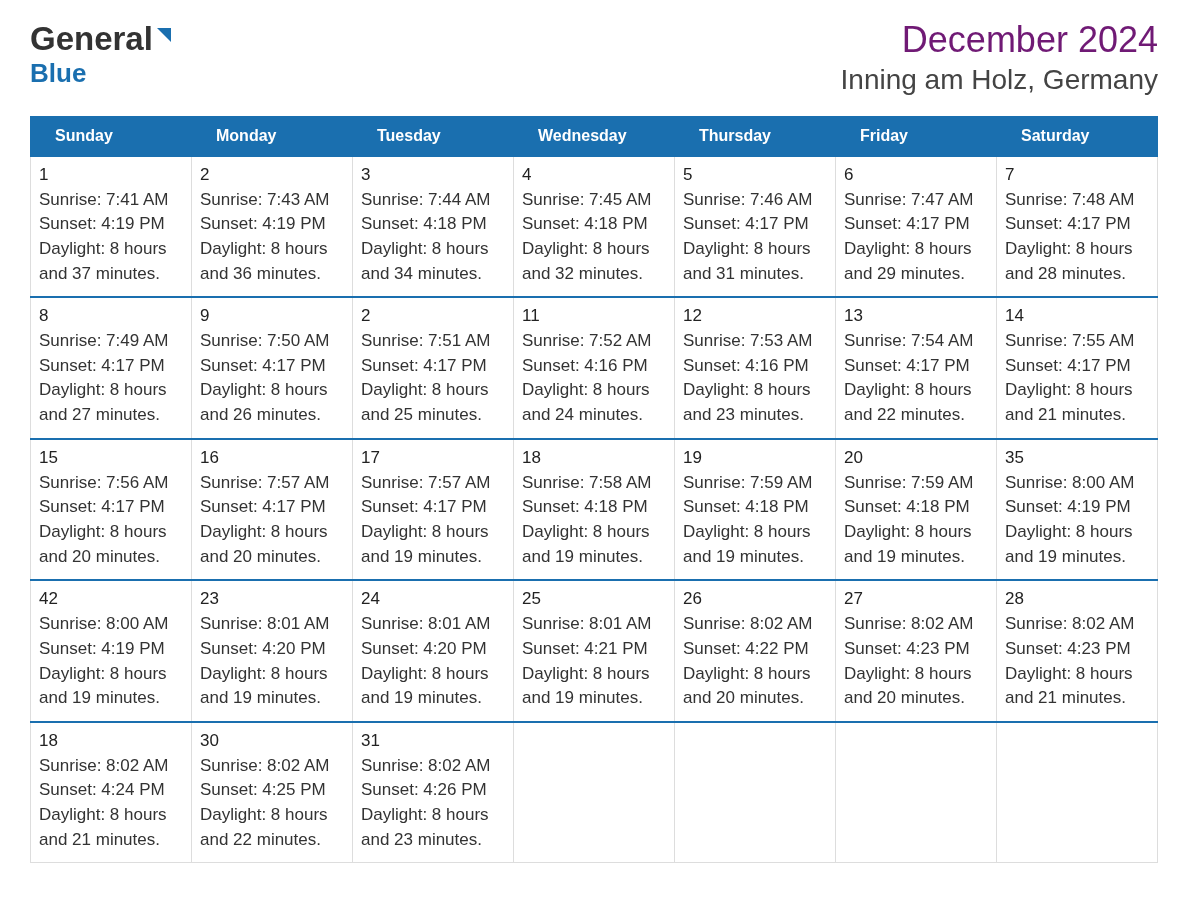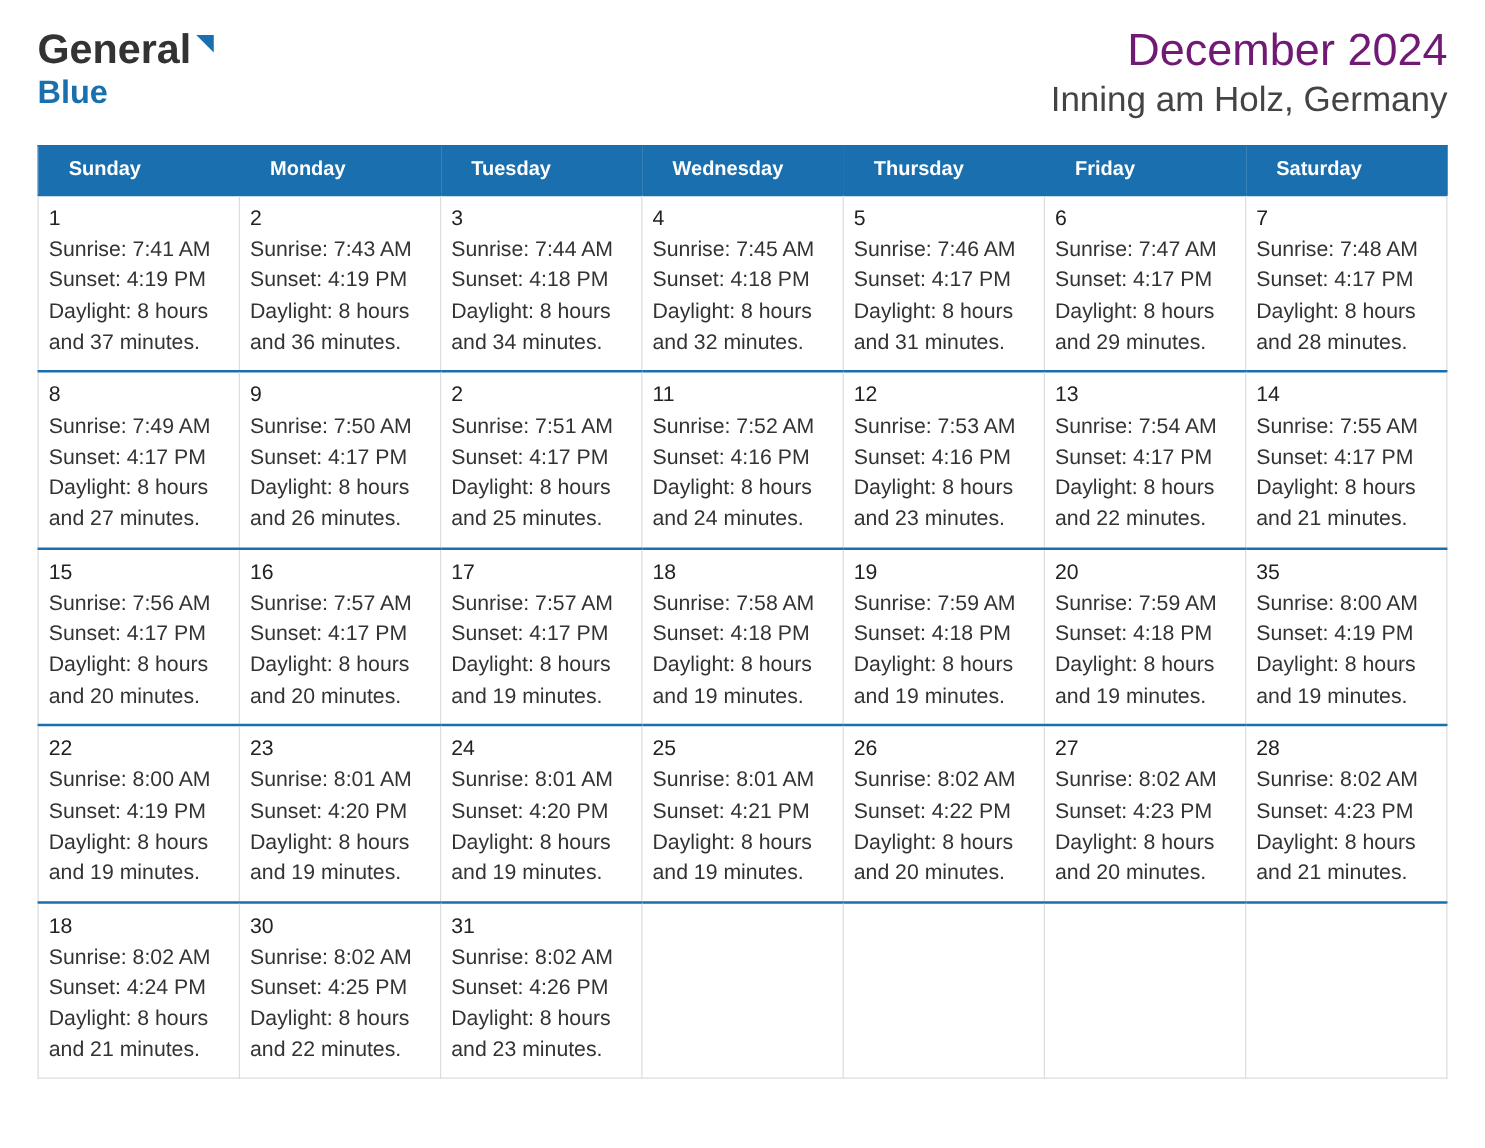--- a/index.html
+++ b/index.html
@@ -219,21 +219,21 @@
           <span class="day-number">20</span>
           <div class="day-info">Sunrise: 7:59 AM<br>Sunset: 4:18 PM<br>Daylight: 8 hours<br>and 19 minutes.</div>
         </td>
         <td>
           <span class="day-number">35</span>
           <div class="day-info">Sunrise: 8:00 AM<br>Sunset: 4:19 PM<br>Daylight: 8 hours<br>and 19 minutes.</div>
         </td>
       </tr>
       <tr>
         <td>
-          <span class="day-number">22</span>
+          <span class="day-number">42</span>
           <div class="day-info">Sunrise: 8:00 AM<br>Sunset: 4:19 PM<br>Daylight: 8 hours<br>and 19 minutes.</div>
         </td>
         <td>
           <span class="day-number">23</span>
           <div class="day-info">Sunrise: 8:01 AM<br>Sunset: 4:20 PM<br>Daylight: 8 hours<br>and 19 minutes.</div>
         </td>
         <td>
           <span class="day-number">24</span>
           <div class="day-info">Sunrise: 8:01 AM<br>Sunset: 4:20 PM<br>Daylight: 8 hours<br>and 19 minutes.</div>
         </td>

